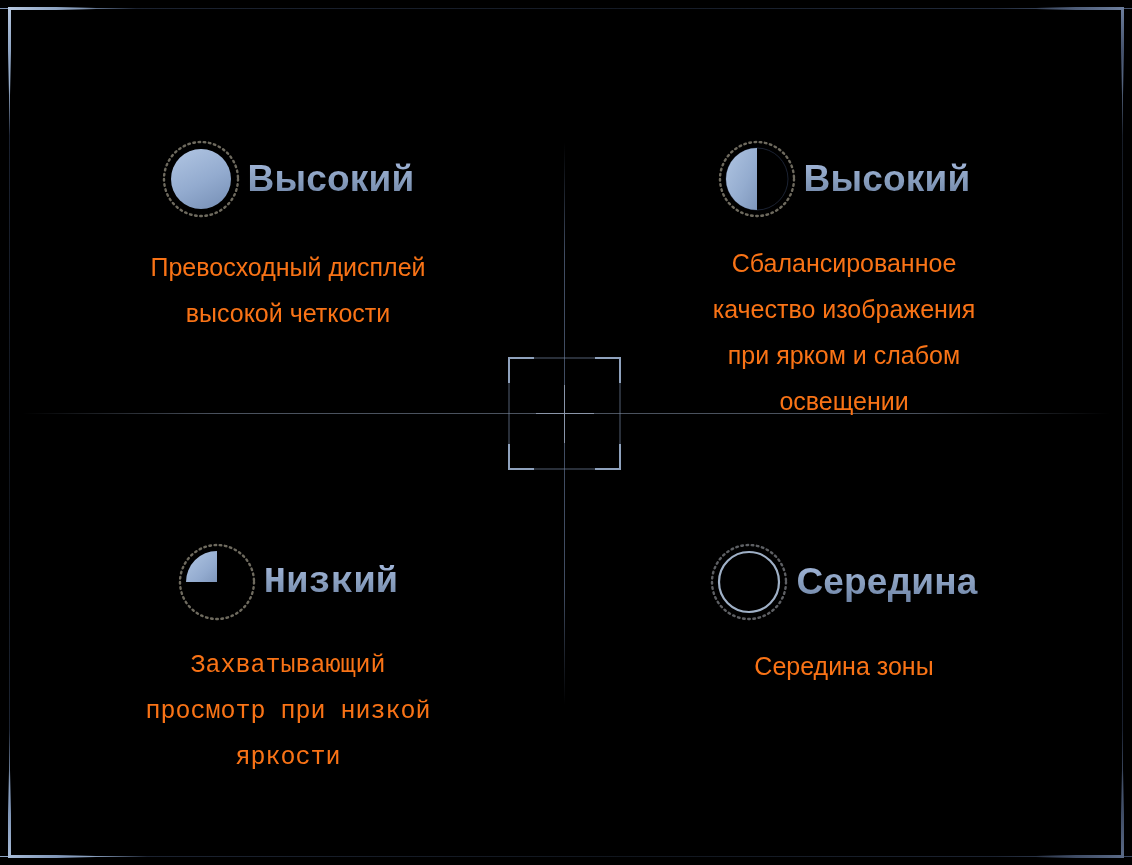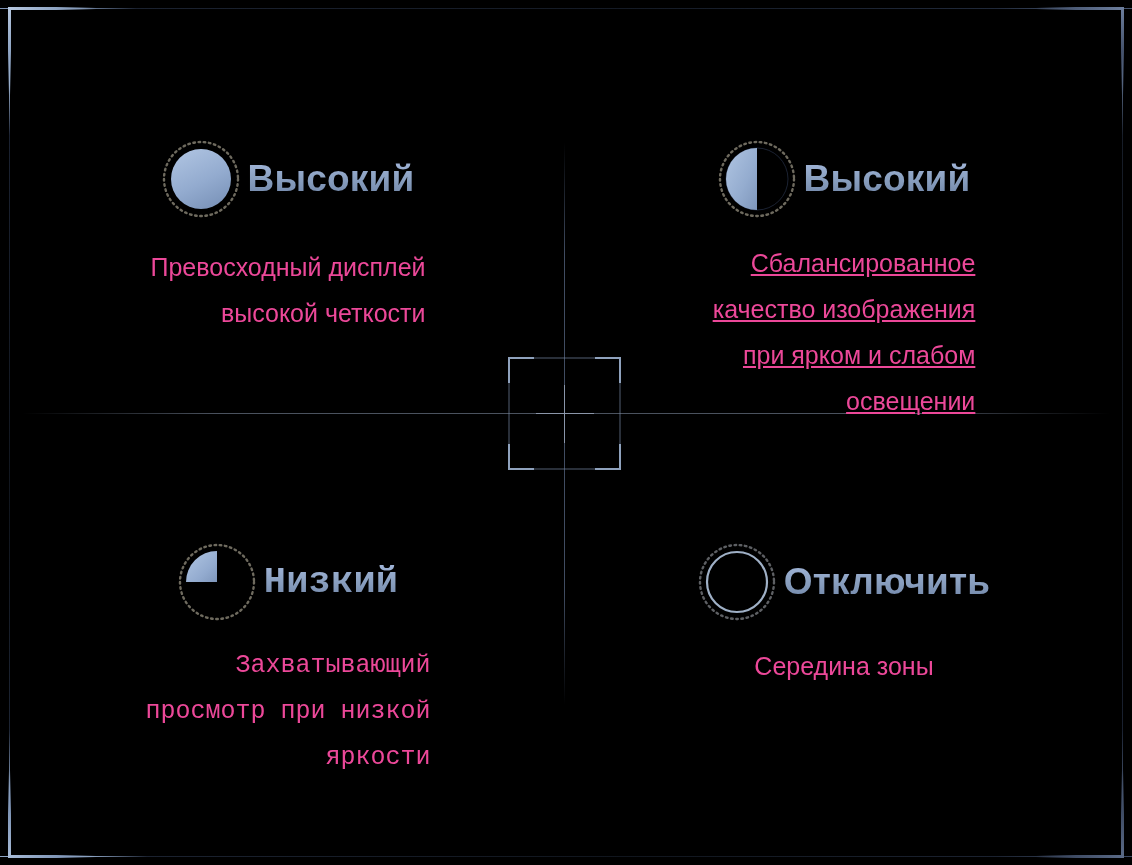--- a/index.html
+++ b/index.html
@@ -107,25 +107,25 @@
     color:#8ea4c4;
     background:linear-gradient(180deg,#a7bade 0%,#8ca2c2 45%,#6d82a4 100%);
     -webkit-background-clip:text; background-clip:text;
     -webkit-text-fill-color:transparent;
     white-space:nowrap;
   }
 
   .desc{
     margin-top:26px;
     font-size:25px; line-height:46px;
-    color:#ec4899;
-    text-align:right;
+    color:#f97316;
+    text-align:center;
     max-width:400px;
   }
-  .cell.q2 .desc{ max-width:360px; margin-top:22px;text-decoration:underline; }
+  .cell.q2 .desc{ max-width:360px; margin-top:22px; }
   .cell.q3 .desc{ max-width:360px; margin-top:22px; }
   .cell.q4 .desc{ max-width:400px; margin-top:22px; }
 </style>
 </head>
 <body>
 
 <div id="stage">
 
   <div class="edge top"></div>
   <div class="edge bottom"></div>
@@ -216,21 +216,21 @@
     </div>
 
     <div class="cell q4">
       <div class="head">
         <div class="icon-wrap">
           <svg viewBox="0 0 78 78" xmlns="http://www.w3.org/2000/svg">
             <circle cx="39" cy="39" r="37" fill="none" stroke="#5d5f63" stroke-width="2.4" stroke-dasharray="1.6 3.6" stroke-linecap="round"></circle>
             <circle cx="39" cy="39" r="30" fill="none" stroke="#9fb0c6" stroke-width="2.2"></circle>
           </svg>
         </div>
-        <div class="title">Отключить</div>
+        <div class="title">Середина</div>
       </div>
       <div class="desc">Середина зоны</div>
     </div>
 
   </div>
 
   <div class="reticle">
     <div class="box-edge be-t"></div>
     <div class="box-edge be-b"></div>
     <div class="box-edge be-l"></div>

